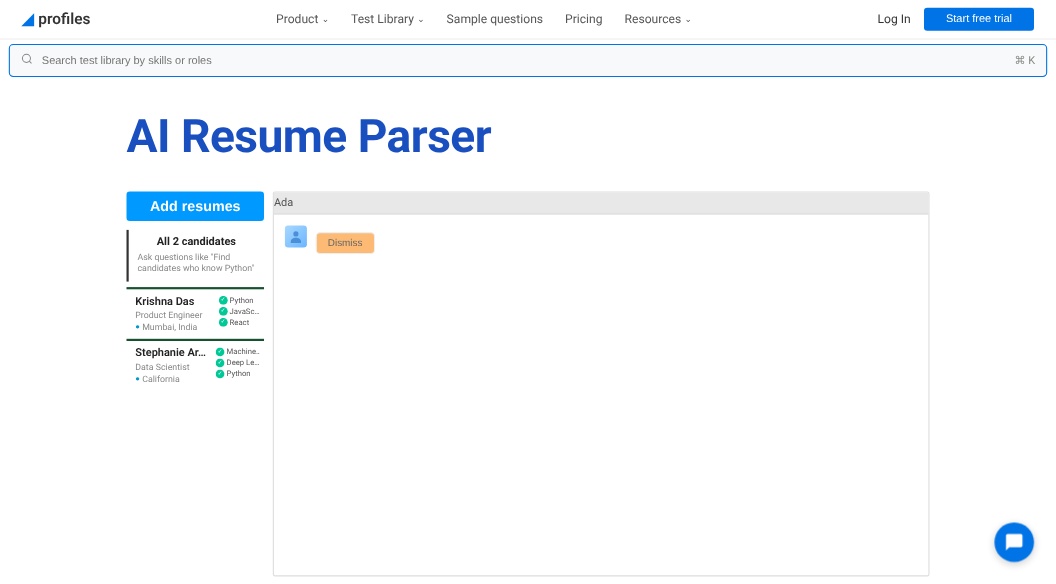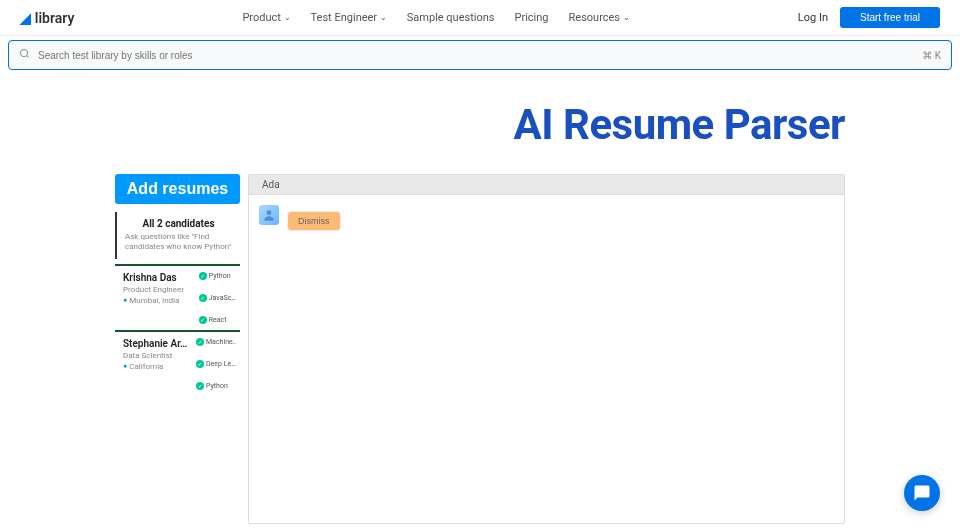--- a/index.html
+++ b/index.html
@@ -14,67 +14,67 @@
     .header-right { display: flex; align-items: center; gap: 12px; }
     .login { font-size: 11px; color: #333; cursor: pointer; }
     .cta-btn { background: #0073e6; color: #fff; border: none; padding: 5px 20px; font-size: 10px; border-radius: 3px; font-weight: 500; cursor: pointer; }
     
     .search-bar { margin: 4px 8px; border: 1px solid #0073e6; border-radius: 4px; background: #f8f9fa; display: flex; align-items: center; padding: 14px 10px; height: 22px; }
     .search-icon { color: #888; font-size: 11px; margin-right: 8px; }
     .search-input { flex: 1; border: none; background: transparent; outline: none; font-size: 10px; color: #888; }
     .shortcut { font-size: 10px; color: #888; }
     
     .main { max-width: 770px; margin: 30px auto; padding: 0 20px; }
-    .page-title { font-size: 42px; font-weight: 700; color: #1a4fbf; margin-bottom: 15px; letter-spacing: -0.5px; text-align: right; }
+    .page-title { font-size: 42px; font-weight: 700; color: #1a4fbf; margin-bottom: 15px; letter-spacing: -0.5px; }
     .page-desc { font-size: 13px; color: #555; line-height: 1.5; max-width: 580px; }
     
     .app-container { display: flex; gap: 8px; margin-top: 25px; }
     
     .sidebar { width: 125px; flex-shrink: 0; }
-    .add-btn { width: 100%; background: #0099ff; color: #fff; border: none; padding: 6px; font-size: 16px; font-weight: 600; border-radius: 3px; cursor: pointer; margin-bottom: 8px; }
+    .add-btn { width: 100%; background: #0099ff; color: #fff; border: none; padding: 6px; font-size: 13px; font-weight: 600; border-radius: 3px; cursor: pointer; margin-bottom: 8px; }
     .sidebar-section { border-left: 2px solid #333; padding: 6px 8px; margin-bottom: 5px; }
     .sidebar-section.active { border-left-color: #333; }
     .section-title { font-size: 10px; font-weight: 700; color: #222; text-align: center; }
     .section-hint { font-size: 8px; color: #888; margin-top: 3px; line-height: 1.3; }
     
     .candidate { border-top: 2px solid #14532d; padding: 6px 4px 6px 8px; display: flex; gap: 6px; }
     .cand-left { flex: 1; min-width: 0; }
     .cand-name { font-size: 10px; font-weight: 600; color: #222; white-space: nowrap; overflow: hidden; text-overflow: ellipsis; }
     .cand-role { font-size: 8px; color: #888; margin-top: 2px; }
     .cand-loc { font-size: 8px; color: #888; margin-top: 2px; display: flex; align-items: center; gap: 2px; }
     .loc-icon { color: #0099cc; font-size: 7px; }
-    .cand-tags { display: flex; flex-direction: column; gap: 14px; }
+    .cand-tags { display: flex; flex-direction: column; gap: 2px; }
     .tag { display: flex; align-items: center; gap: 2px; font-size: 7px; color: #555; white-space: nowrap; overflow: hidden; text-overflow: ellipsis; max-width: 40px; }
     .tag-check { width: 8px; height: 8px; border-radius: 50%; background: #00c896; color: #fff; display: inline-flex; align-items: center; justify-content: center; font-size: 5px; flex-shrink: 0; }
     
     .chat { flex: 1; border: 1px solid #ddd; border-radius: 2px; min-height: 350px; background: #fff; }
-    .chat-header { background: #e8e8e8; padding: 4px 13px; font-size: 10px; color: #555; border-bottom: 1px solid #ddd; }
+    .chat-header { background: #e8e8e8; padding: 4px 0; font-size: 10px; color: #555; border-bottom: 1px solid #ddd; }
     .chat-body { padding: 10px; }
     .chat-msg { display: flex; align-items: flex-start; gap: 8px; }
     .avatar { width: 20px; height: 20px; border-radius: 3px; background: linear-gradient(135deg, #a8d8ff, #6bb6ff); display: flex; align-items: center; justify-content: center; font-size: 12px; }
     .dismiss-btn { background: #fdba74; border: 1px solid #eee; border-radius: 4px; padding: 4px 10px; font-size: 9px; color: #666; cursor: pointer; margin-top: 6px; }
     
     .chat-bubble { position: fixed; bottom: 20px; right: 20px; width: 36px; height: 36px; border-radius: 50%; background: #0073e6; display: flex; align-items: center; justify-content: center; cursor: pointer; box-shadow: 0 2px 8px rgba(0,0,0,0.2); }
     .chat-bubble svg { width: 18px; height: 18px; fill: #fff; }
   </style>
 </head>
 <body>
 
 <div class="header">
   <div class="logo">
     <span class="logo-icon">◢</span>
-    <span>library</span>
+    <span>profiles</span>
   </div>
   <div class="nav">
     <div class="nav-item">
       <span>Product</span>
       <span class="chevron">⌄</span>
     </div>
     <div class="nav-item">
-      <span>Test Engineer</span>
+      <span>Test Library</span>
       <span class="chevron">⌄</span>
     </div>
     <div class="nav-item">Sample questions</div>
     <div class="nav-item">Pricing</div>
     <div class="nav-item">
       <span>Resources</span>
       <span class="chevron">⌄</span>
     </div>
   </div>
   <div class="header-right">

